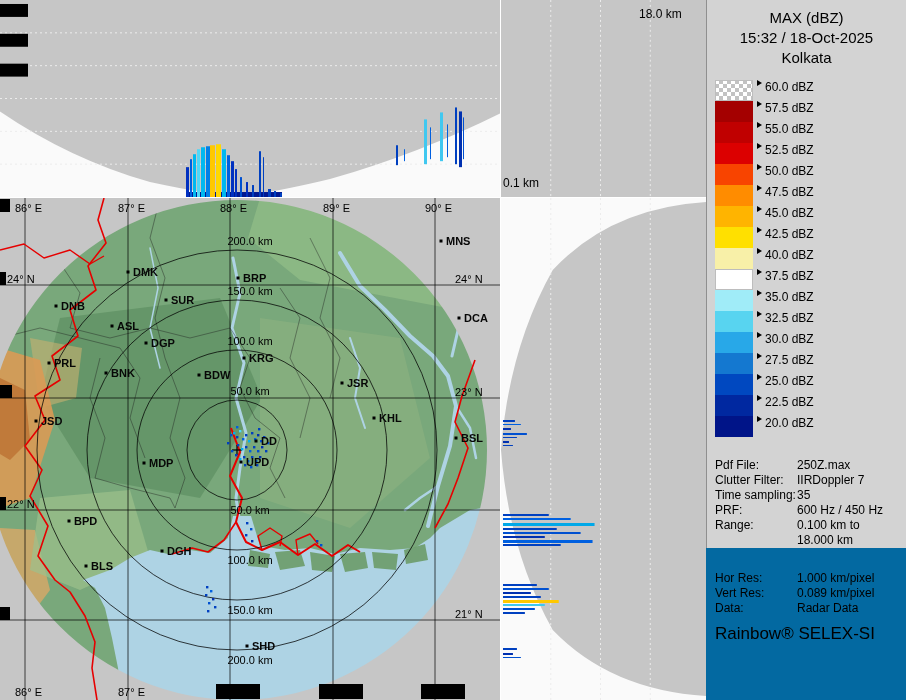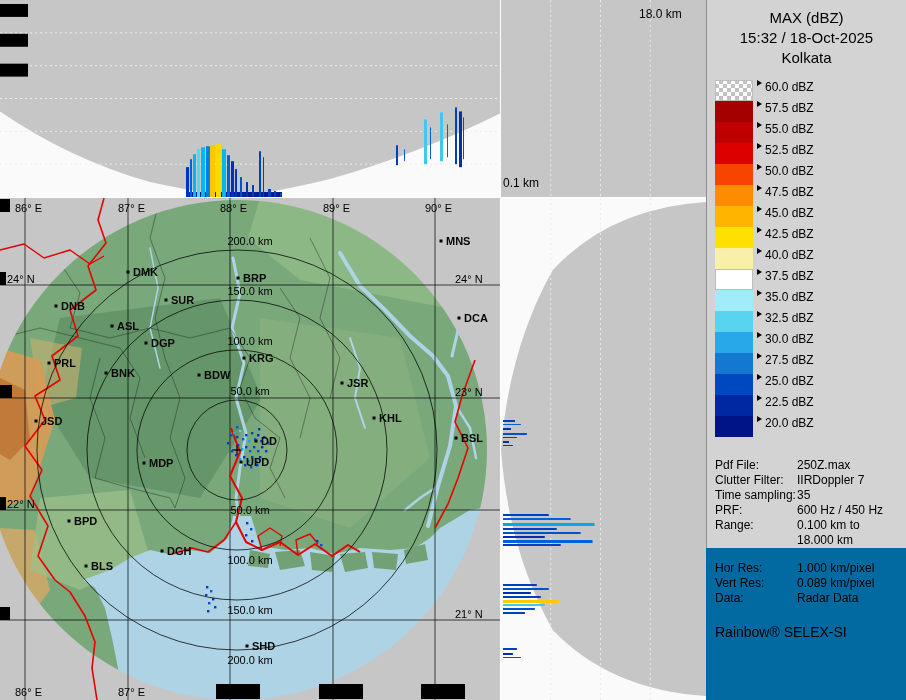--- a/index.html
+++ b/index.html
@@ -23,22 +23,22 @@
   .lbox.white-box{outline:1px solid #bdbdbd;outline-offset:-1px}
   .lbox.checker{background-color:#fff;background-image:
     linear-gradient(45deg,#c2c2c2 25%,transparent 25%,transparent 75%,#c2c2c2 75%),
     linear-gradient(45deg,#c2c2c2 25%,transparent 25%,transparent 75%,#c2c2c2 75%);
     background-size:8px 8px;background-position:0 0,4px 4px;outline:1px solid #bdbdbd;outline-offset:-1px}
   .lmark{width:0;height:0;border-left:5px solid #000;border-top:3.5px solid transparent;border-bottom:3.5px solid transparent;margin:0 3px 0 4px}
   .ltext{font-size:12px;color:#000;white-space:nowrap}
   .info-rows{position:absolute;left:8px;top:458px;width:190px}
   .irow{display:flex;font-size:12px;line-height:15px;color:#000;white-space:nowrap}
   .irow .ilabel{width:82px;flex:0 0 82px}
-  .irow.gap{margin-top:13px}
-  .info-footer{position:absolute;left:8px;top:624px;font-size:14px;color:#000}
+  .irow.gap{margin-top:23px}
+  .info-footer{position:absolute;left:8px;top:624px;font-size:17px;color:#000}
   .mlabel{font-family:"Liberation Sans","DejaVu Sans",sans-serif;font-size:11px;fill:#000}
   .city{font-family:"Liberation Sans","DejaVu Sans",sans-serif;font-size:11px;font-weight:700;fill:#070707}
 </style>
 </head>
 <body>
 
 <div class="stage">
 
   <div class="panel top-panel">
     <svg id="top-svg" viewBox="0 0 500 198" preserveAspectRatio="none">

